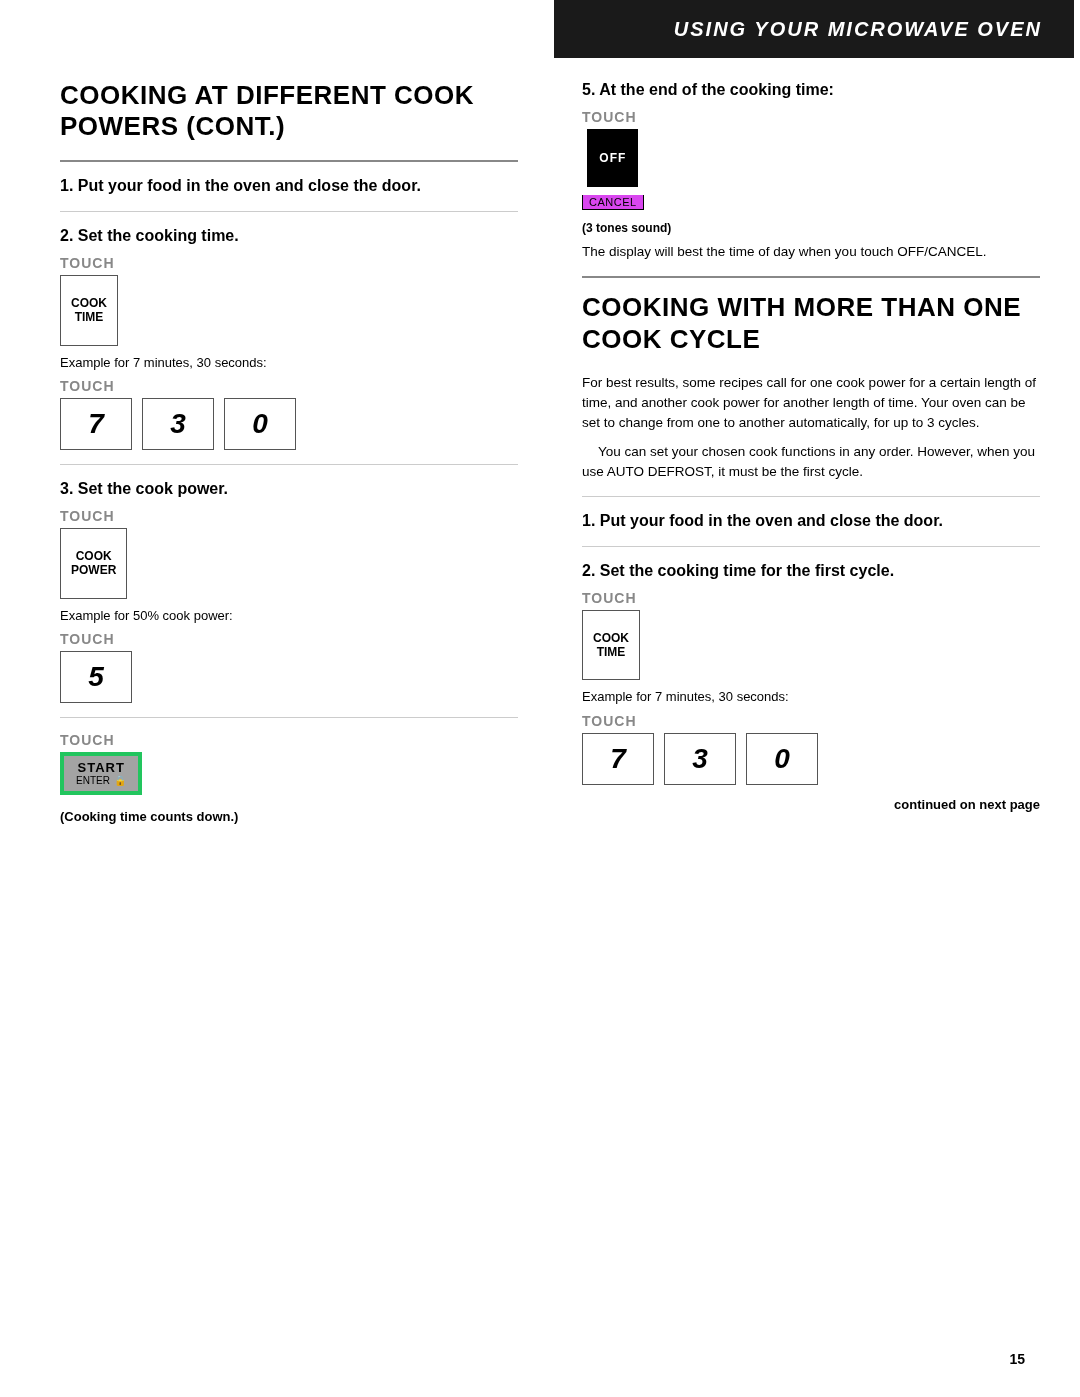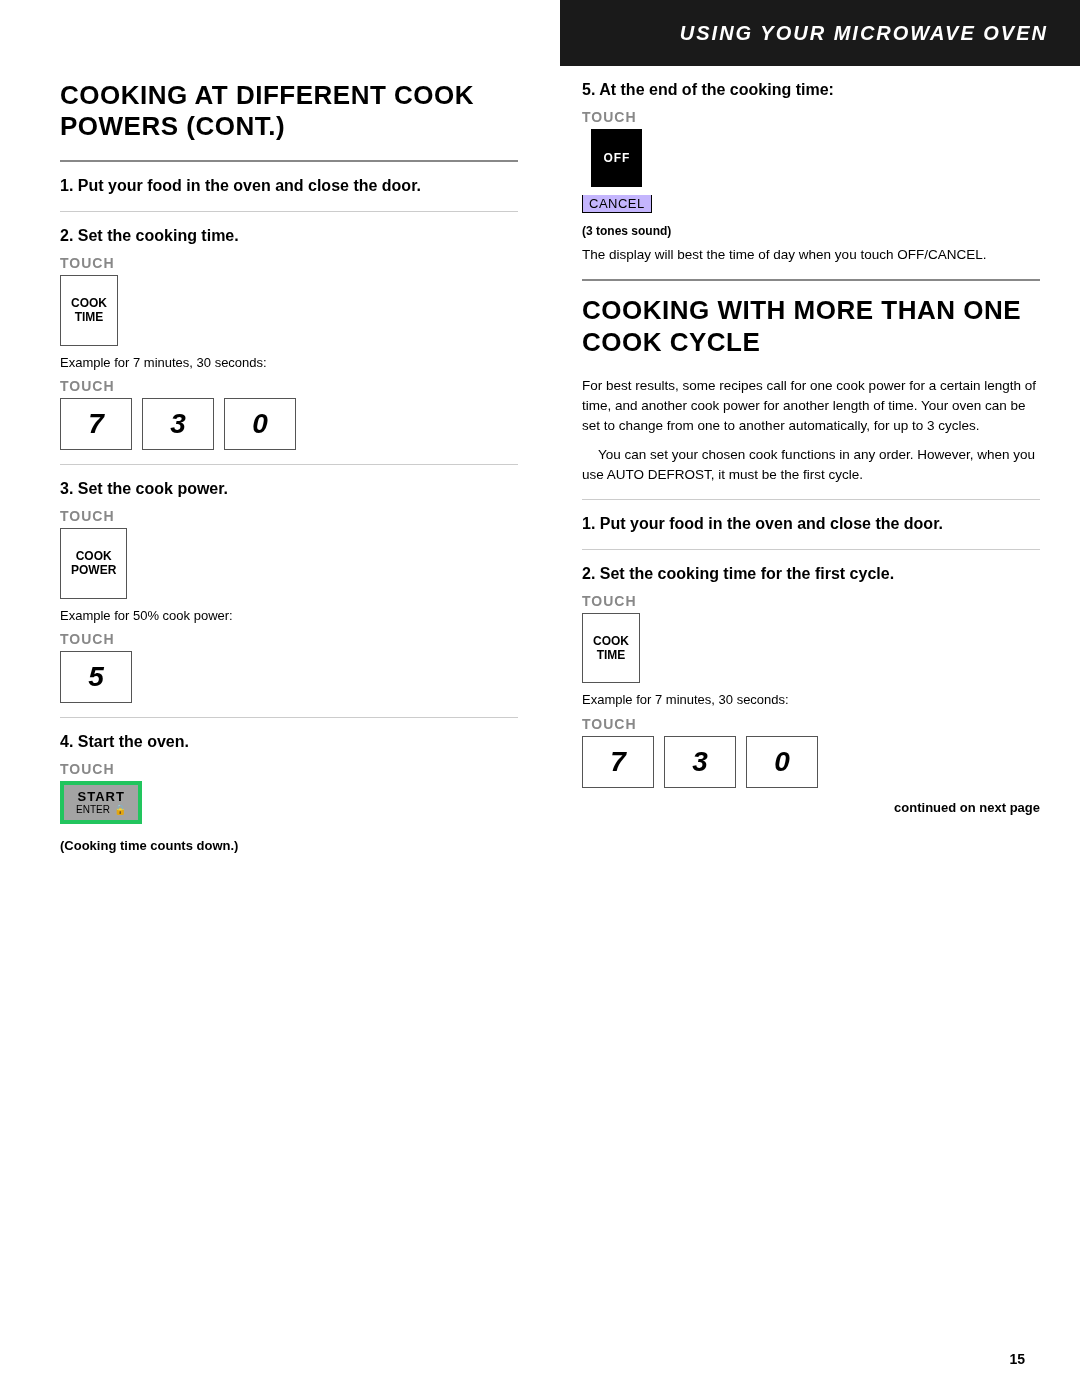--- a/index.html
+++ b/index.html
@@ -10,23 +10,23 @@
       background: #ffffff;
       font-family: Arial, Helvetica, sans-serif;
       position: relative;
       color: #000;
     }
 
     
     .header-bar {
       position: absolute;
       top: 0;
-      right: 0;
+      right: 6px;
       width: 520px;
-      height: 66px;
+      height: 58px;
       background: #1a1a1a;
       display: flex;
       align-items: center;
       justify-content: flex-end;
       padding-right: 32px;
     }
 
     .header-title {
       color: #fff;
       font-size: 20px;
@@ -141,25 +141,25 @@
     }
 
     .off-cancel-wrap {
       display: inline-flex;
       flex-direction: column;
       align-items: center;
       margin-bottom: 4px;
     }
 
     .off-cancel-wrap .cancel-label {
-      font-size: 13px;
+      font-size: 11px;
       color: #000;
       letter-spacing: 0.5px;
       margin-top: 0;
-      background: #c4b5fd;
+      background: #d946ef;
       border: 1.5px solid #000;
       border-top: none;
       padding: 1px 6px;
       width: 100%;
       text-align: center;
     }
 
     
     .num-boxes {
       display: flex;
@@ -282,24 +282,20 @@
       <div class="small-text">Example for 50% cook power:</div>
       <div class="touch-label">TOUCH</div>
       <div class="num-boxes">
         <div class="num-box">5</div>
       </div>
     </div>
 
     <hr>
 
     <div class="step-block">
-      <div class="step-heading">
-        <span>4.</span>
-        <span>Start the oven.</span>
-      </div>
       <div class="touch-label">TOUCH</div>
       <div class="btn-box start-btn">
         <div>
           <div style="font-weight:900;font-size:13px;letter-spacing:1px;">START</div>
           <div class="enter-line" style="font-size:10px;display:flex;align-items:center;gap:4px;">
             <span>ENTER</span>
             <span>🔒</span>
           </div>
         </div>
       </div>

